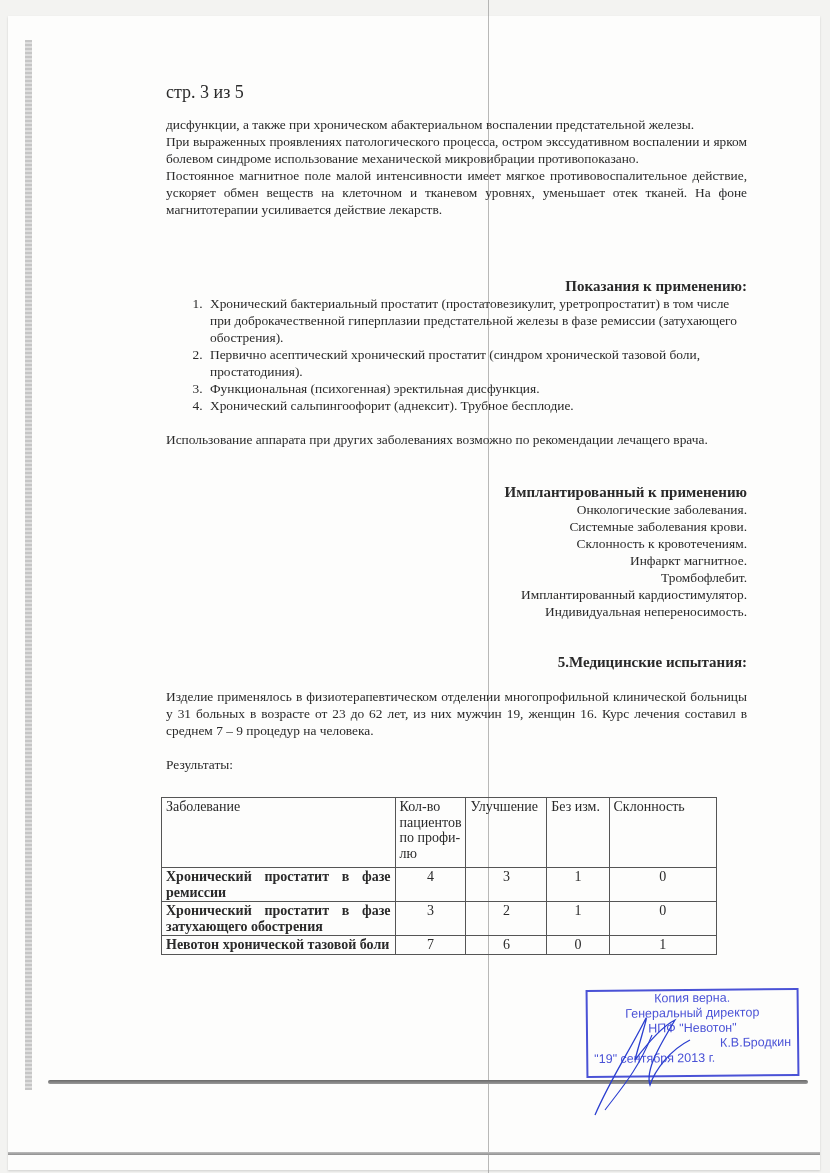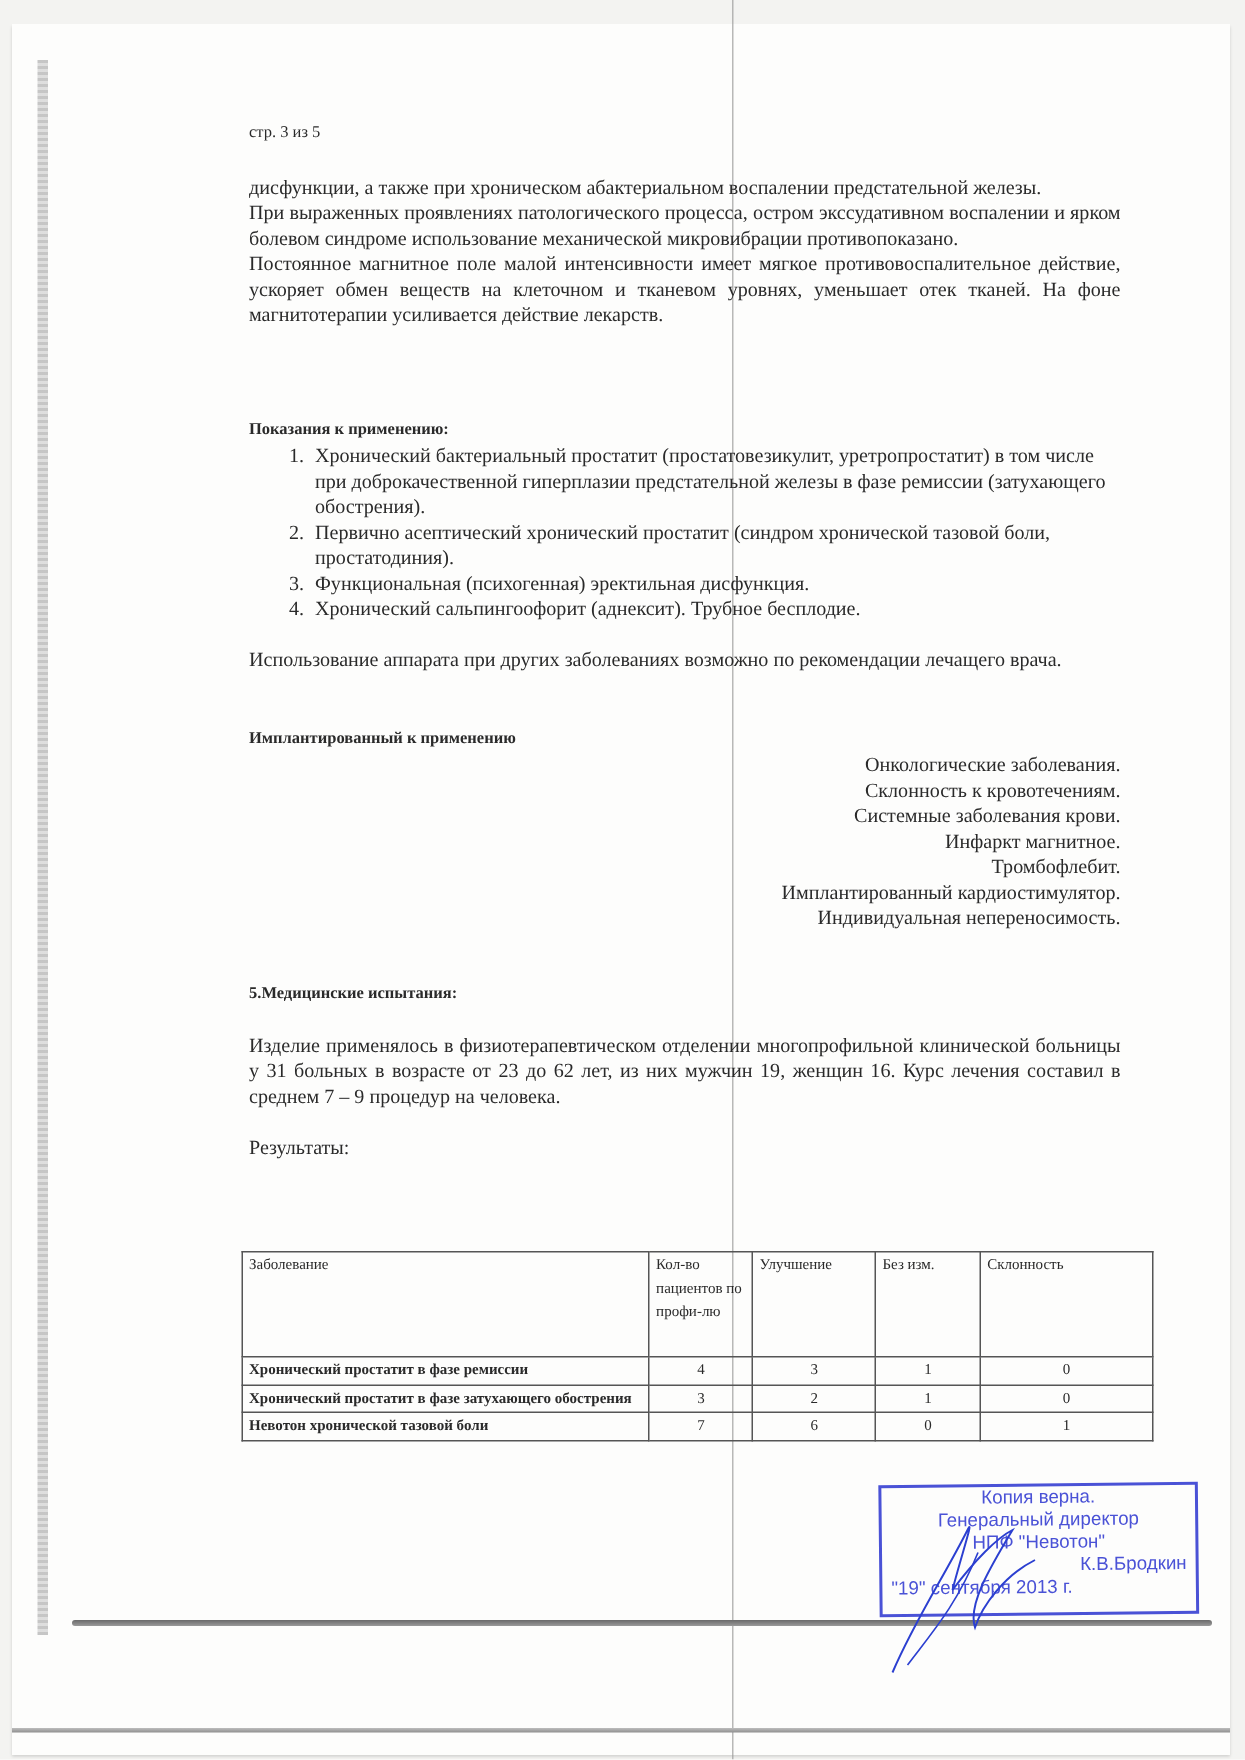--- a/index.html
+++ b/index.html
@@ -25,30 +25,30 @@
     }
     .inner-page-bottom {
       position: absolute; left: 48px; top: 1080px; width: 760px; height: 4px;
       background: linear-gradient(#6a6a6a, #9a9a9a);
       border-radius: 2px;
     }
     .fold-line {
       position: absolute; left: 488px; top: 0; width: 1px; height: 1173px;
       background: #9a9a9a; opacity: 0.7;
     }
-    .page-num { position: absolute; left: 166px; top: 82px; font-size: 11px; }
+    .page-num { position: absolute; left: 166px; top: 82px; font-size: 18px; }
     .p { text-align: justify; margin: 0; }
     .block { position: absolute; left: 166px; width: 581px; font-size: 13.4px; line-height: 17px; }
-    h3 { font-size: 11px; font-weight: bold; margin: 0; }
+    h3 { font-size: 15px; font-weight: bold; margin: 0; text-align: right; }
     ol { margin: 0; padding-left: 40px; }
     ol li { padding-left: 4px; }
     .plain-list { list-style: none; margin: 0; padding: 0; text-align: right; }
     table.results {
-      position: absolute; left: 161px; top: 834px; width: 608px;
-      border-collapse: collapse; font-size: 10px; line-height: 15.5px;
+      position: absolute; left: 161px; top: 797px; width: 556px;
+      border-collapse: collapse; font-size: 14px; line-height: 15.5px;
     }
     table.results th, table.results td {
       border: 1px solid #555; vertical-align: top; padding: 1px 4px;
       font-weight: normal; text-align: left;
     }
     table.results td.num { text-align: center; }
     table.results td.name { text-align: justify; text-align-last: left; font-weight: bold; }
     .stamp {
       position: absolute; left: 586px; top: 989px; width: 209px; height: 84px;
       border: 2px solid #4a52d6; color: #4a52d6;
@@ -85,22 +85,22 @@
     <li>Функциональная (психогенная) эректильная дисфункция.</li>
     <li>Хронический сальпингоофорит (аднексит). Трубное бесплодие.</li>
   </ol>
   <p class="p" style="margin-top:17px;">Использование аппарата при других заболеваниях возможно по рекомендации лечащего врача.</p>
 </div>
 
 <div class="block" style="top:484px;">
   <h3>Имплантированный к применению</h3>
   <ul class="plain-list">
     <li>Онкологические заболевания.</li>
+    <li>Системные заболевания крови.</li>
     <li>Склонность к кровотечениям.</li>
-    <li>Системные заболевания крови.</li>
     <li>Инфаркт магнитное.</li>
     <li>Тромбофлебит.</li>
     <li>Имплантированный кардиостимулятор.</li>
     <li>Индивидуальная непереносимость.</li>
   </ul>
 </div>
 
 <div class="block" style="top:654px;">
   <h3>5.Медицинские испытания:</h3>
   <p class="p" style="margin-top:17px;">Изделие применялось в физиотерапевтическом отделении многопрофильной клинической больницы  у 31 больных в возрасте от 23 до 62 лет, из них мужчин 19, женщин 16. Курс лечения составил в среднем 7 – 9 процедур на человека.</p>

